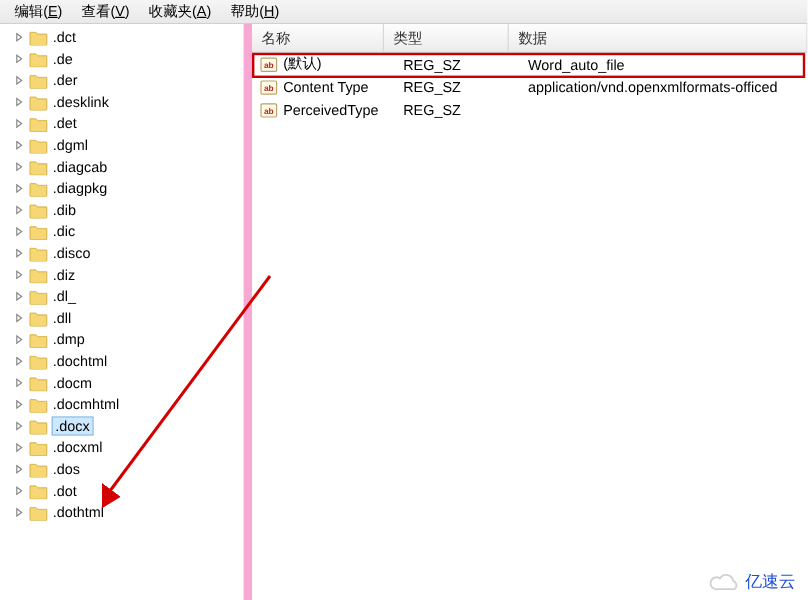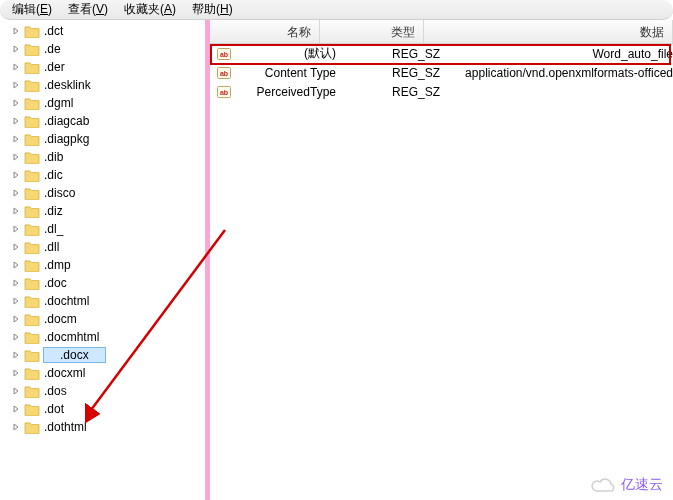--- a/index.html
+++ b/index.html
@@ -12,34 +12,33 @@
     overflow: hidden;
     position: relative;
   }
   .menubar {
     height: 20px;
     background: linear-gradient(#f5f5f5, #e9e9e9);
     border-bottom: 1px solid #d0d0d0;
     display: flex;
     align-items: center;
     padding: 0 4px;
-    border-radius: 10px;
   }
   .menubar .menu-item {
     padding: 2px 8px;
     cursor: default;
   }
   .menubar .underline { text-decoration: underline; }
   .main {
     display: flex;
     height: calc(100% - 20px);
   }
   .tree {
     width: 210px;
-    border-right: 5px solid #f9a8d4;
+    border-right: 7px solid #f9a8d4;
     overflow: hidden;
     background: #fff;
     padding-top: 2px;
   }
   .tree-row {
     display: flex;
     align-items: center;
     height: 18px;
     padding-left: 10px;
     white-space: nowrap;
@@ -55,28 +54,27 @@
   }
   .tree-row .folder-icon {
     width: 16px;
     height: 14px;
     margin: 0 4px 0 2px;
   }
   .tree-row .label { color: #000; }
   .tree-row.selected .label {
     background: #cde8ff;
     outline: 1px solid #7ab7e8;
-    padding: 0 16px;
+    padding: 0 2px;
   }
   .listpanel {
     flex: 1;
     display: flex;
     flex-direction: column;
     overflow: hidden;
-    text-align: right;
   }
   .list-header {
     display: flex;
     height: 24px;
     background: linear-gradient(#fdfdfd, #ececec);
     border-bottom: 1px solid #d0d0d0;
   }
   .list-header .col {
     border-right: 1px solid #d8d8d8;
     padding: 4px 8px;
@@ -112,21 +110,21 @@
   .arrow {
     position: absolute;
     left: 85px;
     top: 220px;
     pointer-events: none;
   }
   .watermark {
     position: absolute;
     right: 10px;
     bottom: 6px;
-    color: #8b5cf6;
+    color: #1d4ed8;
     font-size: 14px;
     display: flex;
     align-items: center;
     gap: 4px;
   }
   .watermark svg { opacity: 0.7; }
 </style>
 </head>
 <body>
 
@@ -198,20 +196,32 @@
       <div class="tree-row">
         <span class="expander">
           <svg width="8" height="8" viewBox="0 0 8 8">
             <path d="M2 1 L6 4 L2 7 z" fill="none" stroke="#888" stroke-width="1"></path>
           </svg>
         </span>
         <span class="folder-icon"><svg viewBox="0 0 16 14">
             <path d="M1 3 h5 l1.5 1.5 H15 v8.5 a1 1 0 0 1 -1 1 H2 a1 1 0 0 1 -1 -1 z" fill="#f7d774" stroke="#c9a43a" stroke-width="0.7"></path>
             <path d="M1 3 h5 l1.5 1.5 H15" fill="none" stroke="#e8c558" stroke-width="0.5"></path>
           </svg></span>
+        <span class="label">.det</span>
+      </div>
+      <div class="tree-row">
+        <span class="expander">
+          <svg width="8" height="8" viewBox="0 0 8 8">
+            <path d="M2 1 L6 4 L2 7 z" fill="none" stroke="#888" stroke-width="1"></path>
+          </svg>
+        </span>
+        <span class="folder-icon"><svg viewBox="0 0 16 14">
+            <path d="M1 3 h5 l1.5 1.5 H15 v8.5 a1 1 0 0 1 -1 1 H2 a1 1 0 0 1 -1 -1 z" fill="#f7d774" stroke="#c9a43a" stroke-width="0.7"></path>
+            <path d="M1 3 h5 l1.5 1.5 H15" fill="none" stroke="#e8c558" stroke-width="0.5"></path>
+          </svg></span>
         <span class="label">.dgml</span>
       </div>
       <div class="tree-row">
         <span class="expander">
           <svg width="8" height="8" viewBox="0 0 8 8">
             <path d="M2 1 L6 4 L2 7 z" fill="none" stroke="#888" stroke-width="1"></path>
           </svg>
         </span>
         <span class="folder-icon"><svg viewBox="0 0 16 14">
             <path d="M1 3 h5 l1.5 1.5 H15 v8.5 a1 1 0 0 1 -1 1 H2 a1 1 0 0 1 -1 -1 z" fill="#f7d774" stroke="#c9a43a" stroke-width="0.7"></path>
@@ -307,32 +317,20 @@
         <span class="expander">
           <svg width="8" height="8" viewBox="0 0 8 8">
             <path d="M2 1 L6 4 L2 7 z" fill="none" stroke="#888" stroke-width="1"></path>
           </svg>
         </span>
         <span class="folder-icon"><svg viewBox="0 0 16 14">
             <path d="M1 3 h5 l1.5 1.5 H15 v8.5 a1 1 0 0 1 -1 1 H2 a1 1 0 0 1 -1 -1 z" fill="#f7d774" stroke="#c9a43a" stroke-width="0.7"></path>
             <path d="M1 3 h5 l1.5 1.5 H15" fill="none" stroke="#e8c558" stroke-width="0.5"></path>
           </svg></span>
         <span class="label">.dmp</span>
-      </div>
-      <div class="tree-row">
-        <span class="expander">
-          <svg width="8" height="8" viewBox="0 0 8 8">
-            <path d="M2 1 L6 4 L2 7 z" fill="none" stroke="#888" stroke-width="1"></path>
-          </svg>
-        </span>
-        <span class="folder-icon"><svg viewBox="0 0 16 14">
-            <path d="M1 3 h5 l1.5 1.5 H15 v8.5 a1 1 0 0 1 -1 1 H2 a1 1 0 0 1 -1 -1 z" fill="#f7d774" stroke="#c9a43a" stroke-width="0.7"></path>
-            <path d="M1 3 h5 l1.5 1.5 H15" fill="none" stroke="#e8c558" stroke-width="0.5"></path>
-          </svg></span>
-        <span class="label">.doc</span>
       </div>
       <div class="tree-row">
         <span class="expander">
           <svg width="8" height="8" viewBox="0 0 8 8">
             <path d="M2 1 L6 4 L2 7 z" fill="none" stroke="#888" stroke-width="1"></path>
           </svg>
         </span>
         <span class="folder-icon"><svg viewBox="0 0 16 14">
             <path d="M1 3 h5 l1.5 1.5 H15 v8.5 a1 1 0 0 1 -1 1 H2 a1 1 0 0 1 -1 -1 z" fill="#f7d774" stroke="#c9a43a" stroke-width="0.7"></path>
             <path d="M1 3 h5 l1.5 1.5 H15" fill="none" stroke="#e8c558" stroke-width="0.5"></path>

